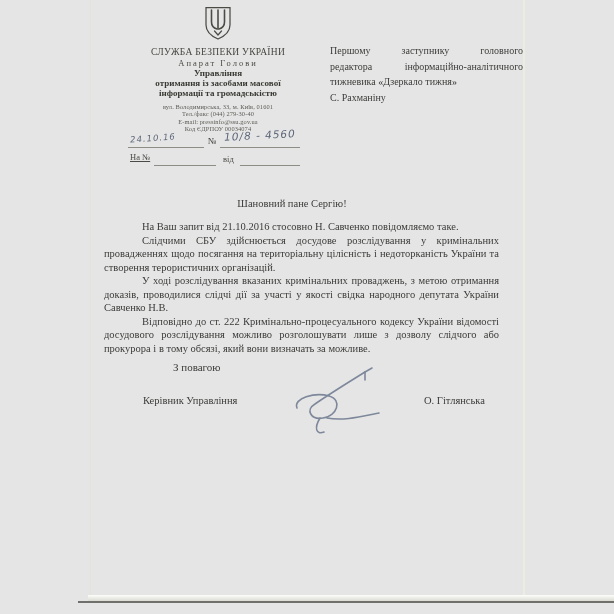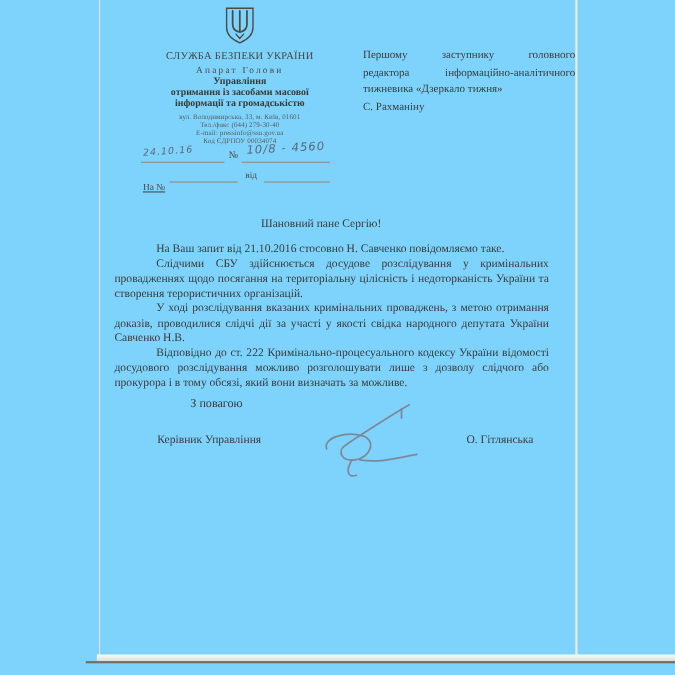--- a/index.html
+++ b/index.html
@@ -1,18 +1,18 @@
 <!DOCTYPE html>
 <html><head>
 <meta charset="utf-8">
 <style>
   html,body { margin:0; padding:0; background:#ffffff; }
   .scan {
     position:relative; width:614px; height:614px; overflow:hidden;
-    background:#7dd3fc;
+    background:#e5e5e5;
     font-family:"Liberation Serif","DejaVu Serif",serif;
     color:#3e3e3c;
   }
   
   .edge-left  { position:absolute; left:90px;  top:0; width:1px; height:601px; background:#e3e3dc; }
   .edge-right { position:absolute; left:523px; top:0; width:2px; height:601px; background:#ecece3; }
   .edge-bottom-shadow { position:absolute; left:88px; top:595px; width:526px; height:6px;
     background:linear-gradient(#fdfdfa,#dcdcd4); }
   .edge-bottom { position:absolute; left:78px; top:601px; width:536px; height:2px; background:#6f6f6b; }
 
@@ -25,21 +25,21 @@
   .addr { margin-top:5px; font-size:6.4px; line-height:7.3px; color:#5c5c57; letter-spacing:0.1px; }
 
   
   .ref { position:absolute; left:128px; top:133px; width:174px; font-size:8.5px; color:#4a4a46; }
   .ref-row { position:relative; height:18px; }
   .blank { position:absolute; border-bottom:1px solid #8d8d86; height:14px; }
   .hw { font-family:"DejaVu Sans",sans-serif; font-style:italic; color:#5d6779; }
   .hw-date { position:absolute; left:2px;  top:0px; font-size:8.5px; transform:rotate(-4deg); letter-spacing:1px; }
   .hw-no   { position:absolute; left:96px; top:-4px; font-size:10.5px; transform:rotate(-3deg); letter-spacing:1px; white-space:nowrap; }
   .no-label  { position:absolute; left:80px; top:3px; font-size:9px; }
-  .na-label  { position:absolute; left:2px;  top:14px;text-decoration:underline; }
+  .na-label  { position:absolute; left:2px;  top:1px;text-decoration:underline; }
   .vid-label { position:absolute; left:95px; top:3px;text-align:right; }
 
   
   .recipient { position:absolute; left:305px; top:43px; width:193px; font-size:10px; line-height:15.5px; color:#3c3c3a;margin-left:25px; }
   .recipient .just { text-align:justify; text-align-last:justify; }
 
   
   .salutation { position:absolute; left:92px; top:198px; width:400px; text-align:center; font-size:10.5px; color:#3b3b39; }
   .body-text  { position:absolute; left:104px; top:220px; width:395px; font-size:10.5px; line-height:13.5px;
                 text-align:justify; color:#3b3b39; }

